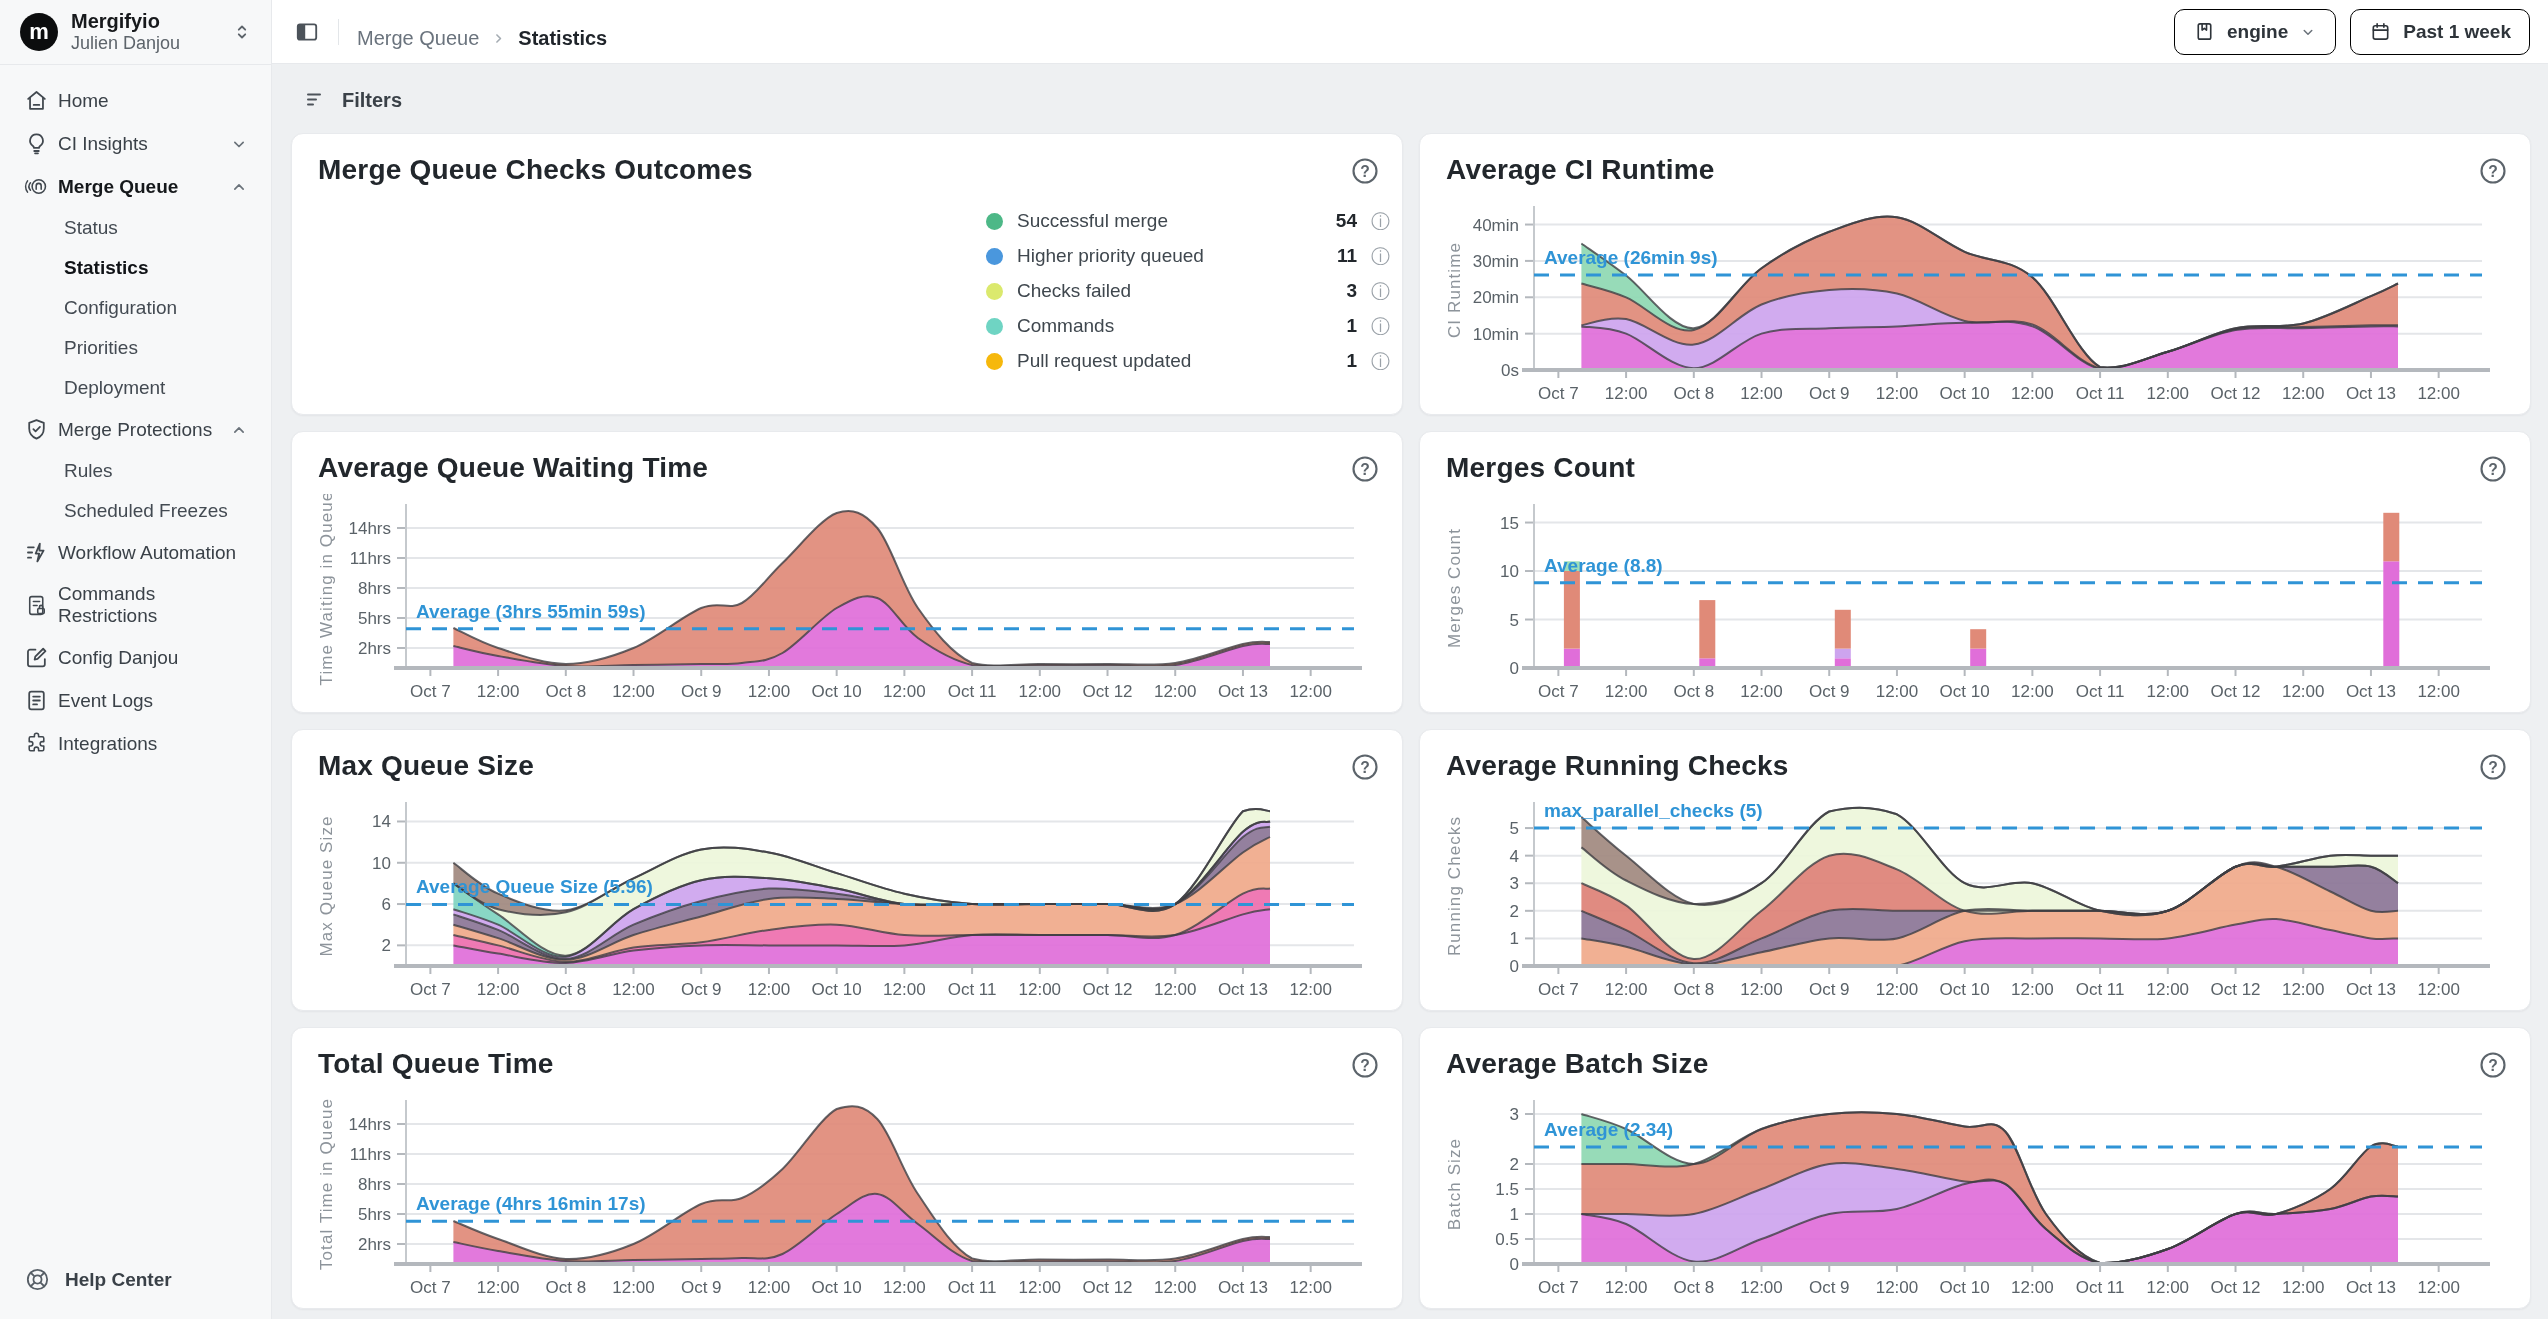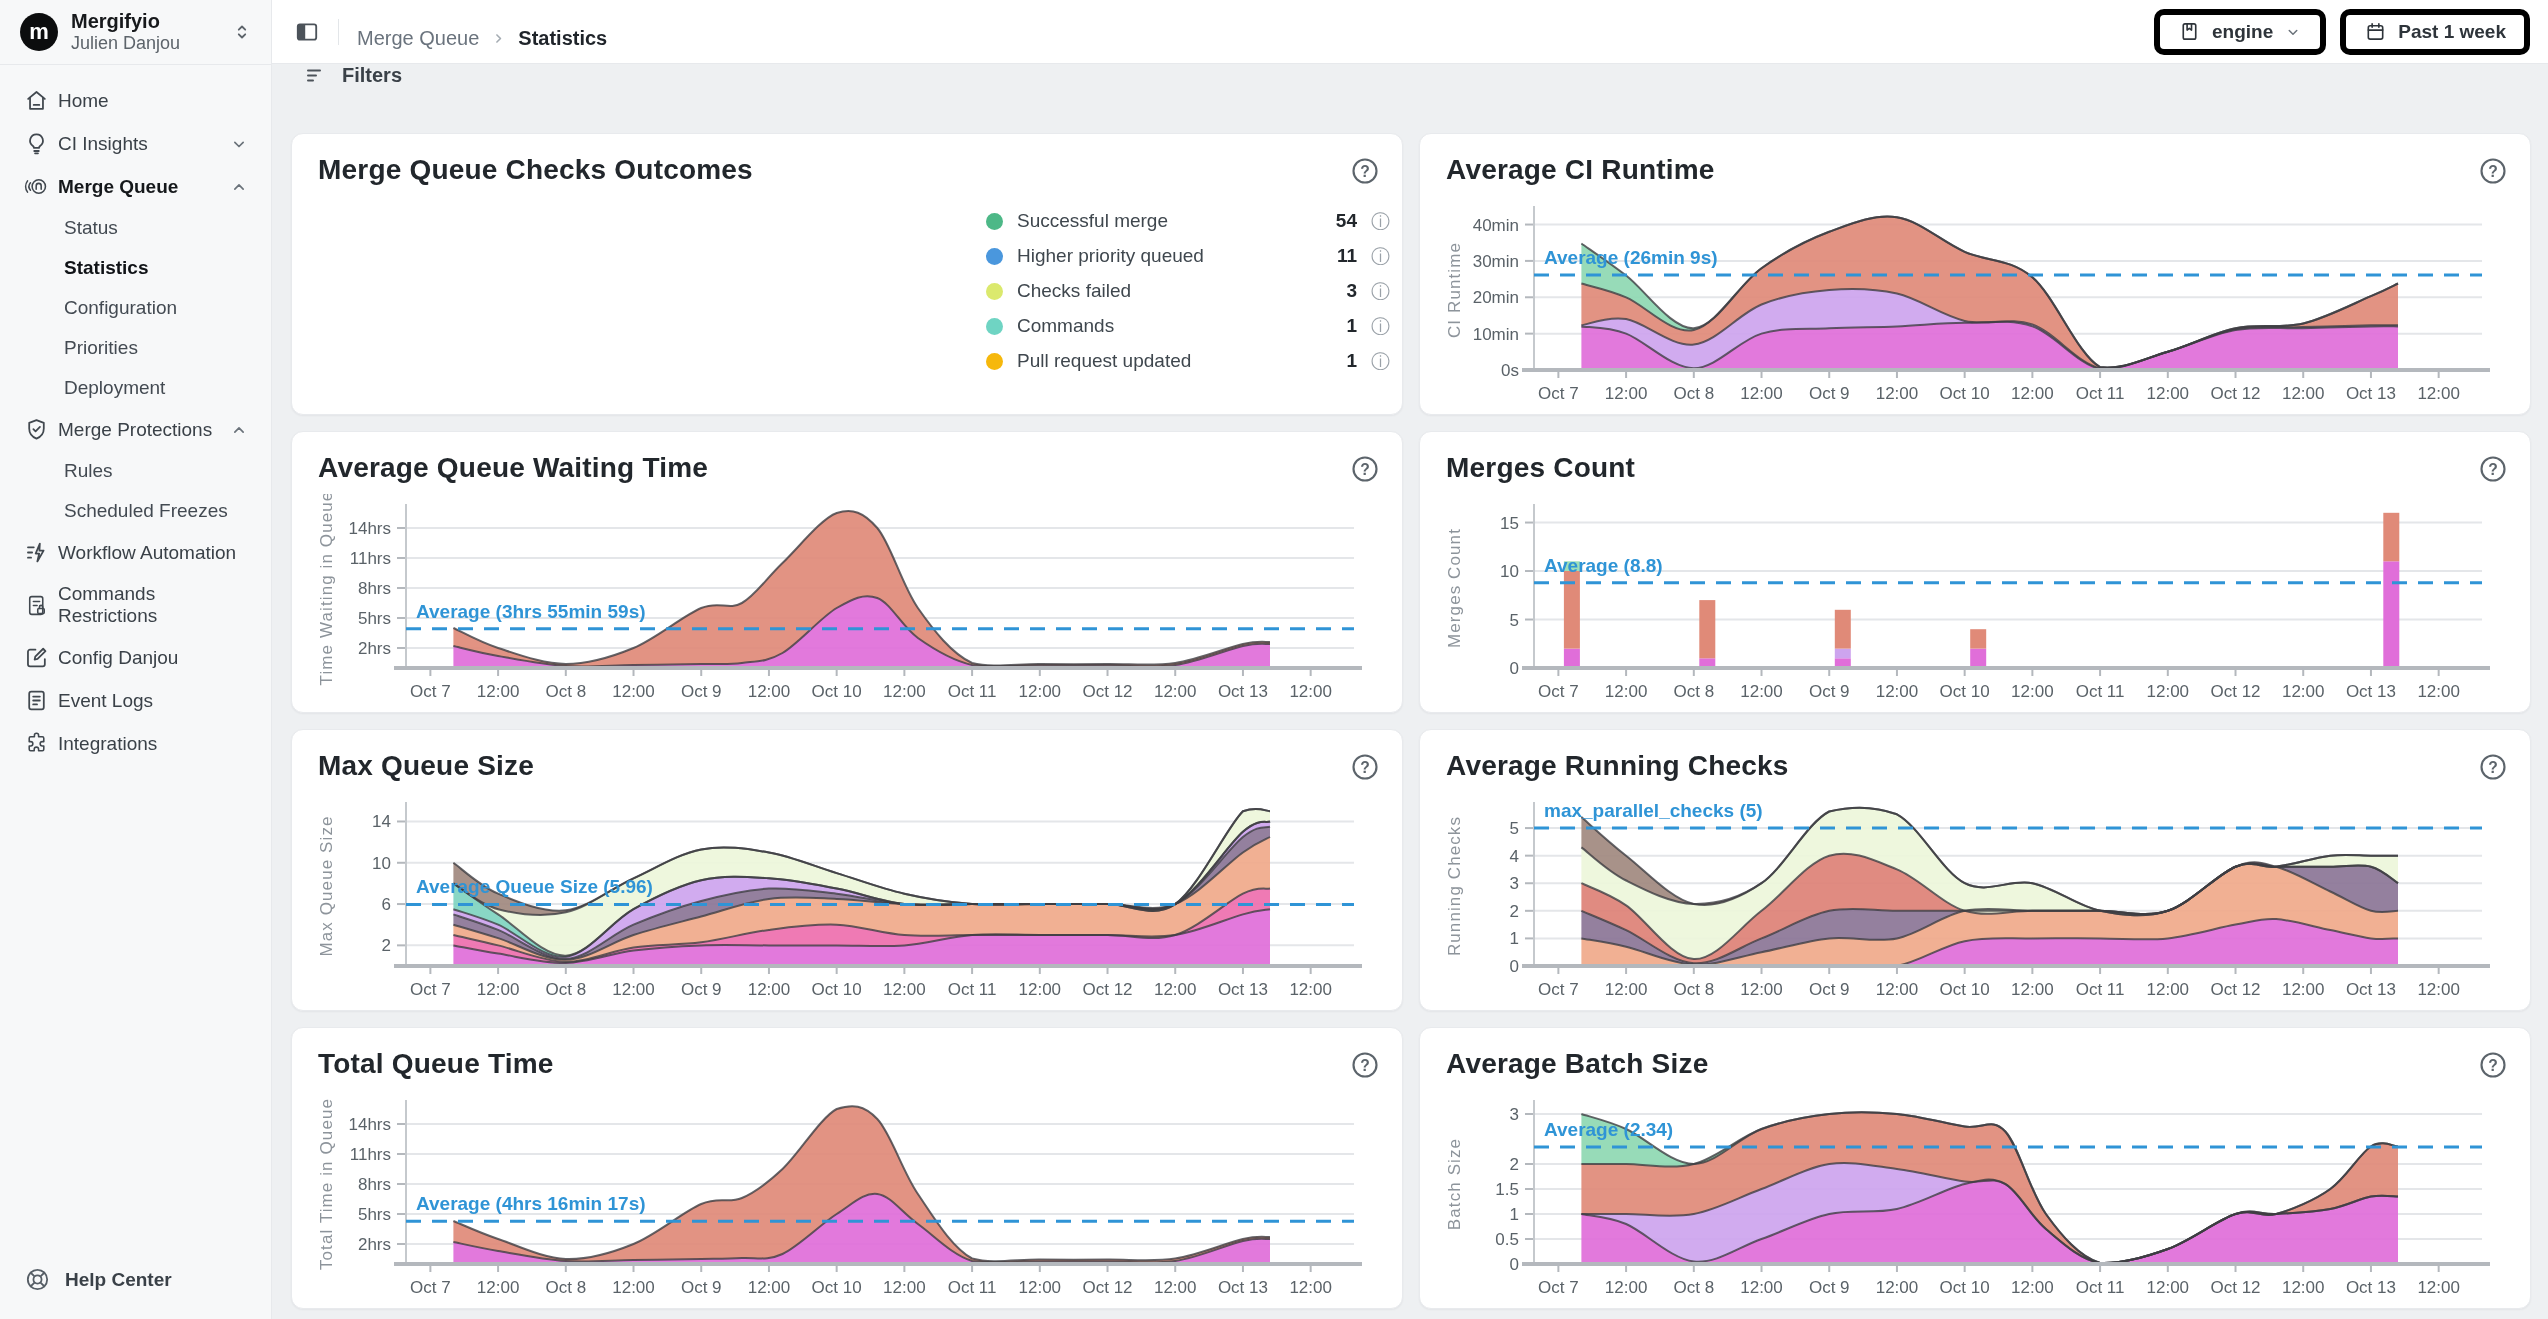--- a/index.html
+++ b/index.html
@@ -28,24 +28,24 @@
   
   .main{position:absolute;left:272px;top:0;right:0;bottom:0;}
   .topbar{height:64px;background:#fff;border-bottom:1px solid #e7e9ec;display:flex;align-items:center;padding:0 18px 0 22px;box-sizing:border-box;}
   .ticon{width:26px;height:26px;color:#4c535a;cursor:pointer;flex:none;}
   .vdiv{width:1px;height:26px;background:#e3e6e9;margin:0 18px;}
   .crumb{display:flex;align-items:center;gap:10px;}
   .crumb .c0{font-size:20px;color:#6a737d;cursor:pointer;}
   .crumb .csep{width:19px;height:19px;color:#a4abb2;}
   .crumb .c1{font-size:20px;font-weight:700;color:#1f242a;}
   .topbar-right{margin-left:auto;display:flex;gap:14px;}
-  .tbtn{display:flex;align-items:center;gap:11px;height:46px;padding:0 18px;background:#fff;border:6px solid #000000;border-radius:10px;font-size:19px;font-weight:600;color:#2e343a;cursor:pointer;font-family:inherit;}
+  .tbtn{display:flex;align-items:center;gap:11px;height:46px;padding:0 18px;background:#fff;border:1px solid #000000;border-radius:10px;font-size:19px;font-weight:600;color:#2e343a;cursor:pointer;font-family:inherit;}
   .tbtn .bicon{width:23px;height:23px;color:#2e343a;}
   .tbtn .bchev{width:18px;height:18px;color:#6a727a;}
-  .filters-bar{height:48px;display:flex;align-items:flex-start;gap:14px;padding-left:32px;}
+  .filters-bar{height:48px;display:flex;align-items:flex-end;gap:14px;padding-left:32px;}
   .filters-bar .ticon{width:24px;height:24px;color:#4c535a;}
   .filters-bar .flabel{font-size:20px;font-weight:600;color:#3a4148;}
   
   .cards{margin:21px 17px 0 19px;display:grid;grid-template-columns:1112px 1112px;grid-auto-rows:282px;gap:16px 16px;text-align:right;}
   .card{position:relative;background:#fff;border:1px solid #e8eaed;border-radius:12px;box-sizing:border-box;box-shadow:0 1px 2px rgba(16,24,40,.05);}
   .card-head{display:flex;align-items:flex-start;justify-content:space-between;padding:20px 22px 4px 26px;}
   .card-title{font-size:28px;font-weight:600;color:#22272c;letter-spacing:.2px;}
   .help-icon{width:30px;height:30px;color:#5c646b;cursor:pointer;margin-top:2px;}
   .help-icon svg{width:100%;height:100%;}
   .chart{position:absolute;left:14px;right:14px;top:62px;bottom:8px;}

